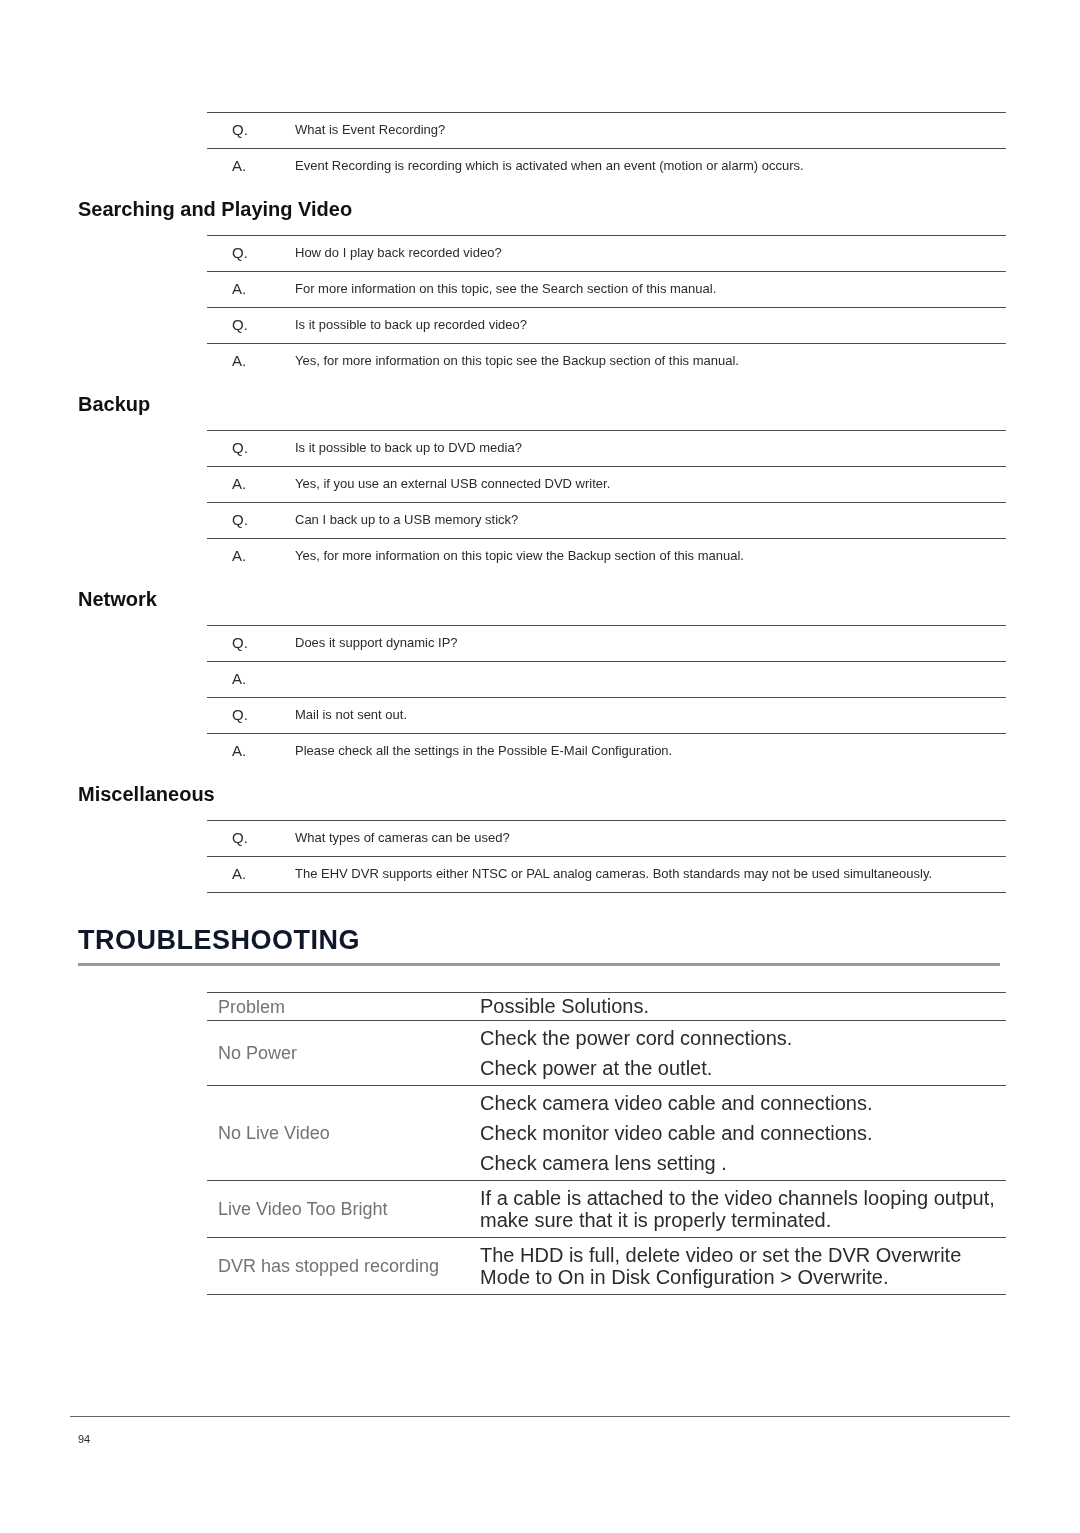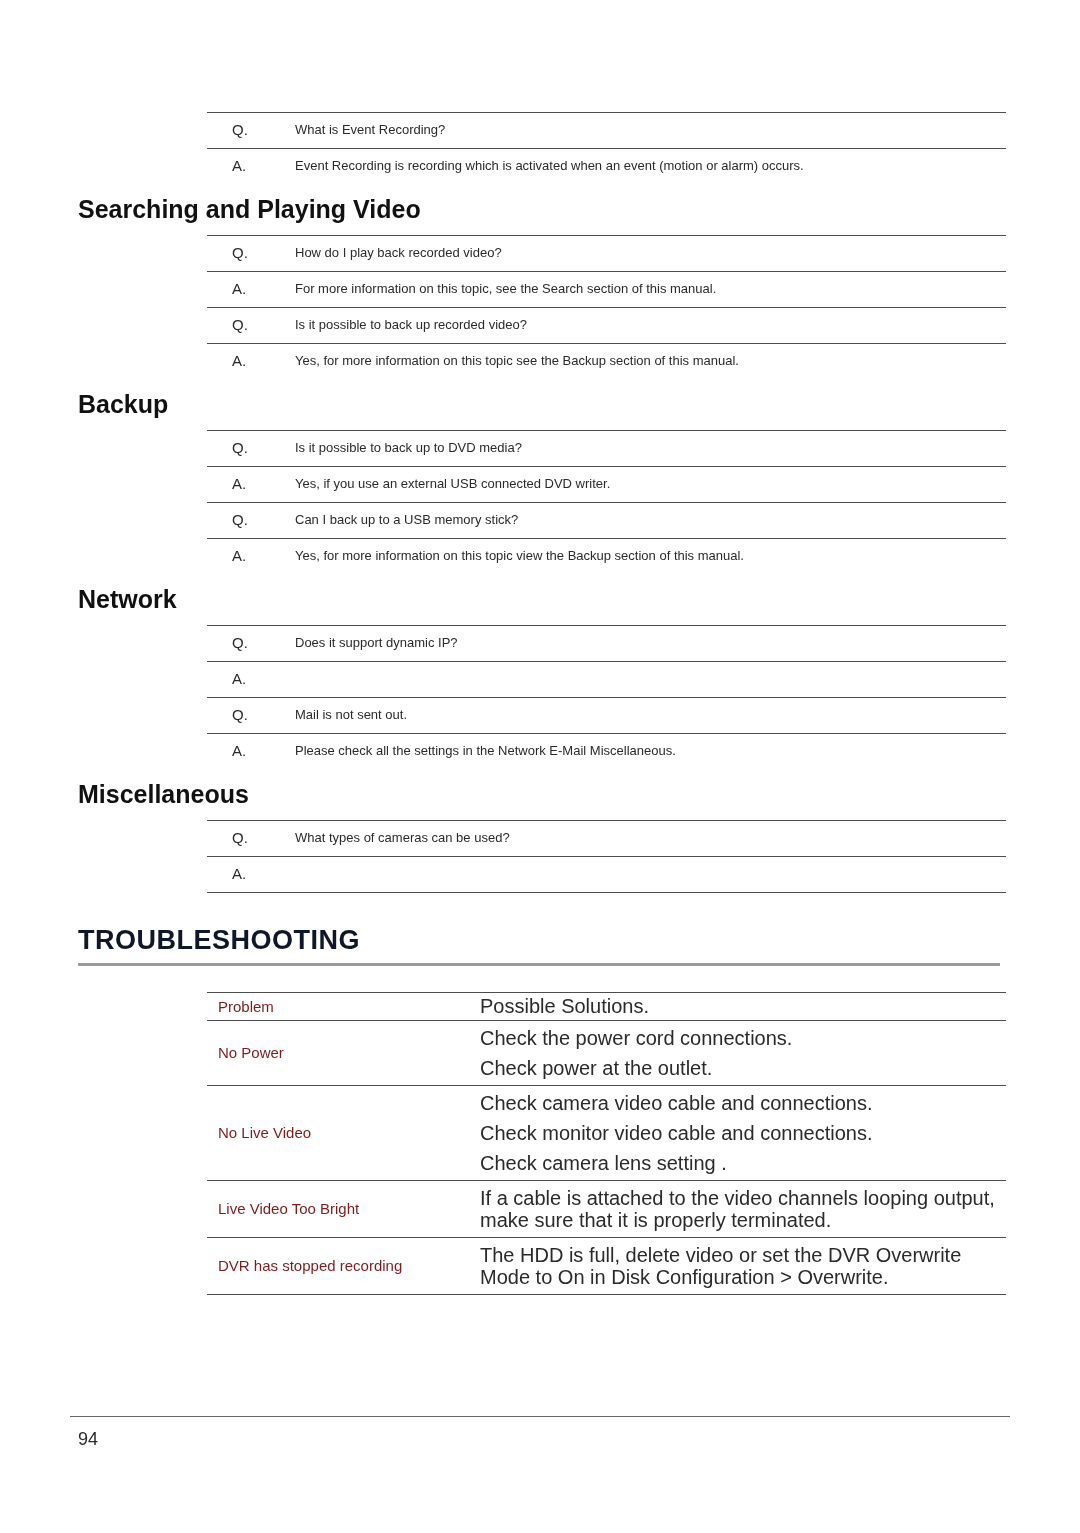--- a/index.html
+++ b/index.html
@@ -11,21 +11,21 @@
     overflow: hidden;
     background: #ffffff;
     font-family: "Liberation Sans", sans-serif;
     color: #262626;
   }
   .content { padding-top: 112px; }
 
   
   .section-heading {
     margin: 13px 0 13px 78px;
-    font-size: 25px;
+    font-size: 20px;
     line-height: 25px;
     font-weight: 700;
     color: #111111;
   }
 
   
   .qa-table { margin-left: 207px; width: 799px; }
   .qa-row {
     display: flex;
     border-top: 1px solid #4d4d4d;
@@ -70,44 +70,44 @@
     display: flex;
     border-bottom: 1px solid #4d4d4d;
     padding: 2px 0;
   }
   .ts-problem {
     flex: 0 0 273px;
     width: 273px;
     padding-left: 11px;
     display: flex;
     align-items: center;
-    font-size: 15px;
+    font-size: 18px;
     line-height: 22px;
-    color: #7f1d1d;
+    color: #737373;
   }
   .ts-solutions {
     flex: 1;
     padding-right: 10px;
     font-size: 20px;
     color: #2b2b2b;
   }
   .ts-solution-line { padding: 4px 0; line-height: 22px; }
   .ts-head .ts-solutions { display: flex; align-items: center; }
 
   
   .footer {
     position: absolute;
     left: 70px;
     right: 70px;
     top: 1416px;
     border-top: 1px solid #666666;
   }
   .page-number {
     margin: 13px 0 0 8px;
-    font-size: 18px;
+    font-size: 11px;
     line-height: 18px;
     color: #2b2b2b;
   }
 </style>
 </head>
 <body>
 
 <div class="page">
   <div class="content">
 
@@ -168,31 +168,32 @@
           </div>
           <div class="qa-row">
             <div class="qa-label">A.</div>
           </div>
           <div class="qa-row">
             <div class="qa-label">Q.</div>
             <div class="qa-text">Mail is not sent out.</div>
           </div>
           <div class="qa-row">
             <div class="qa-label">A.</div>
-            <div class="qa-text">Please check all the settings in the Network E-Mail Miscellaneous.</div>
+            <div class="qa-text">Please check all the settings in the Possible E-Mail Configuration.</div>
           </div>
         </div>
         <h2 class="section-heading">Miscellaneous</h2>
         <div class="qa-table qa-table-last">
           <div class="qa-row">
             <div class="qa-label">Q.</div>
             <div class="qa-text">What types of cameras can be used?</div>
           </div>
           <div class="qa-row">
             <div class="qa-label">A.</div>
+            <div class="qa-text">The EHV DVR supports either NTSC or PAL analog cameras. Both standards may not be used simultaneously.</div>
           </div>
         </div>
       </div>
 
     <div class="ts-title-wrap">
       <h1 class="ts-title">TROUBLESHOOTING</h1>
       <div class="ts-title-rule"></div>
     </div>
 
     <div class="ts-table">

